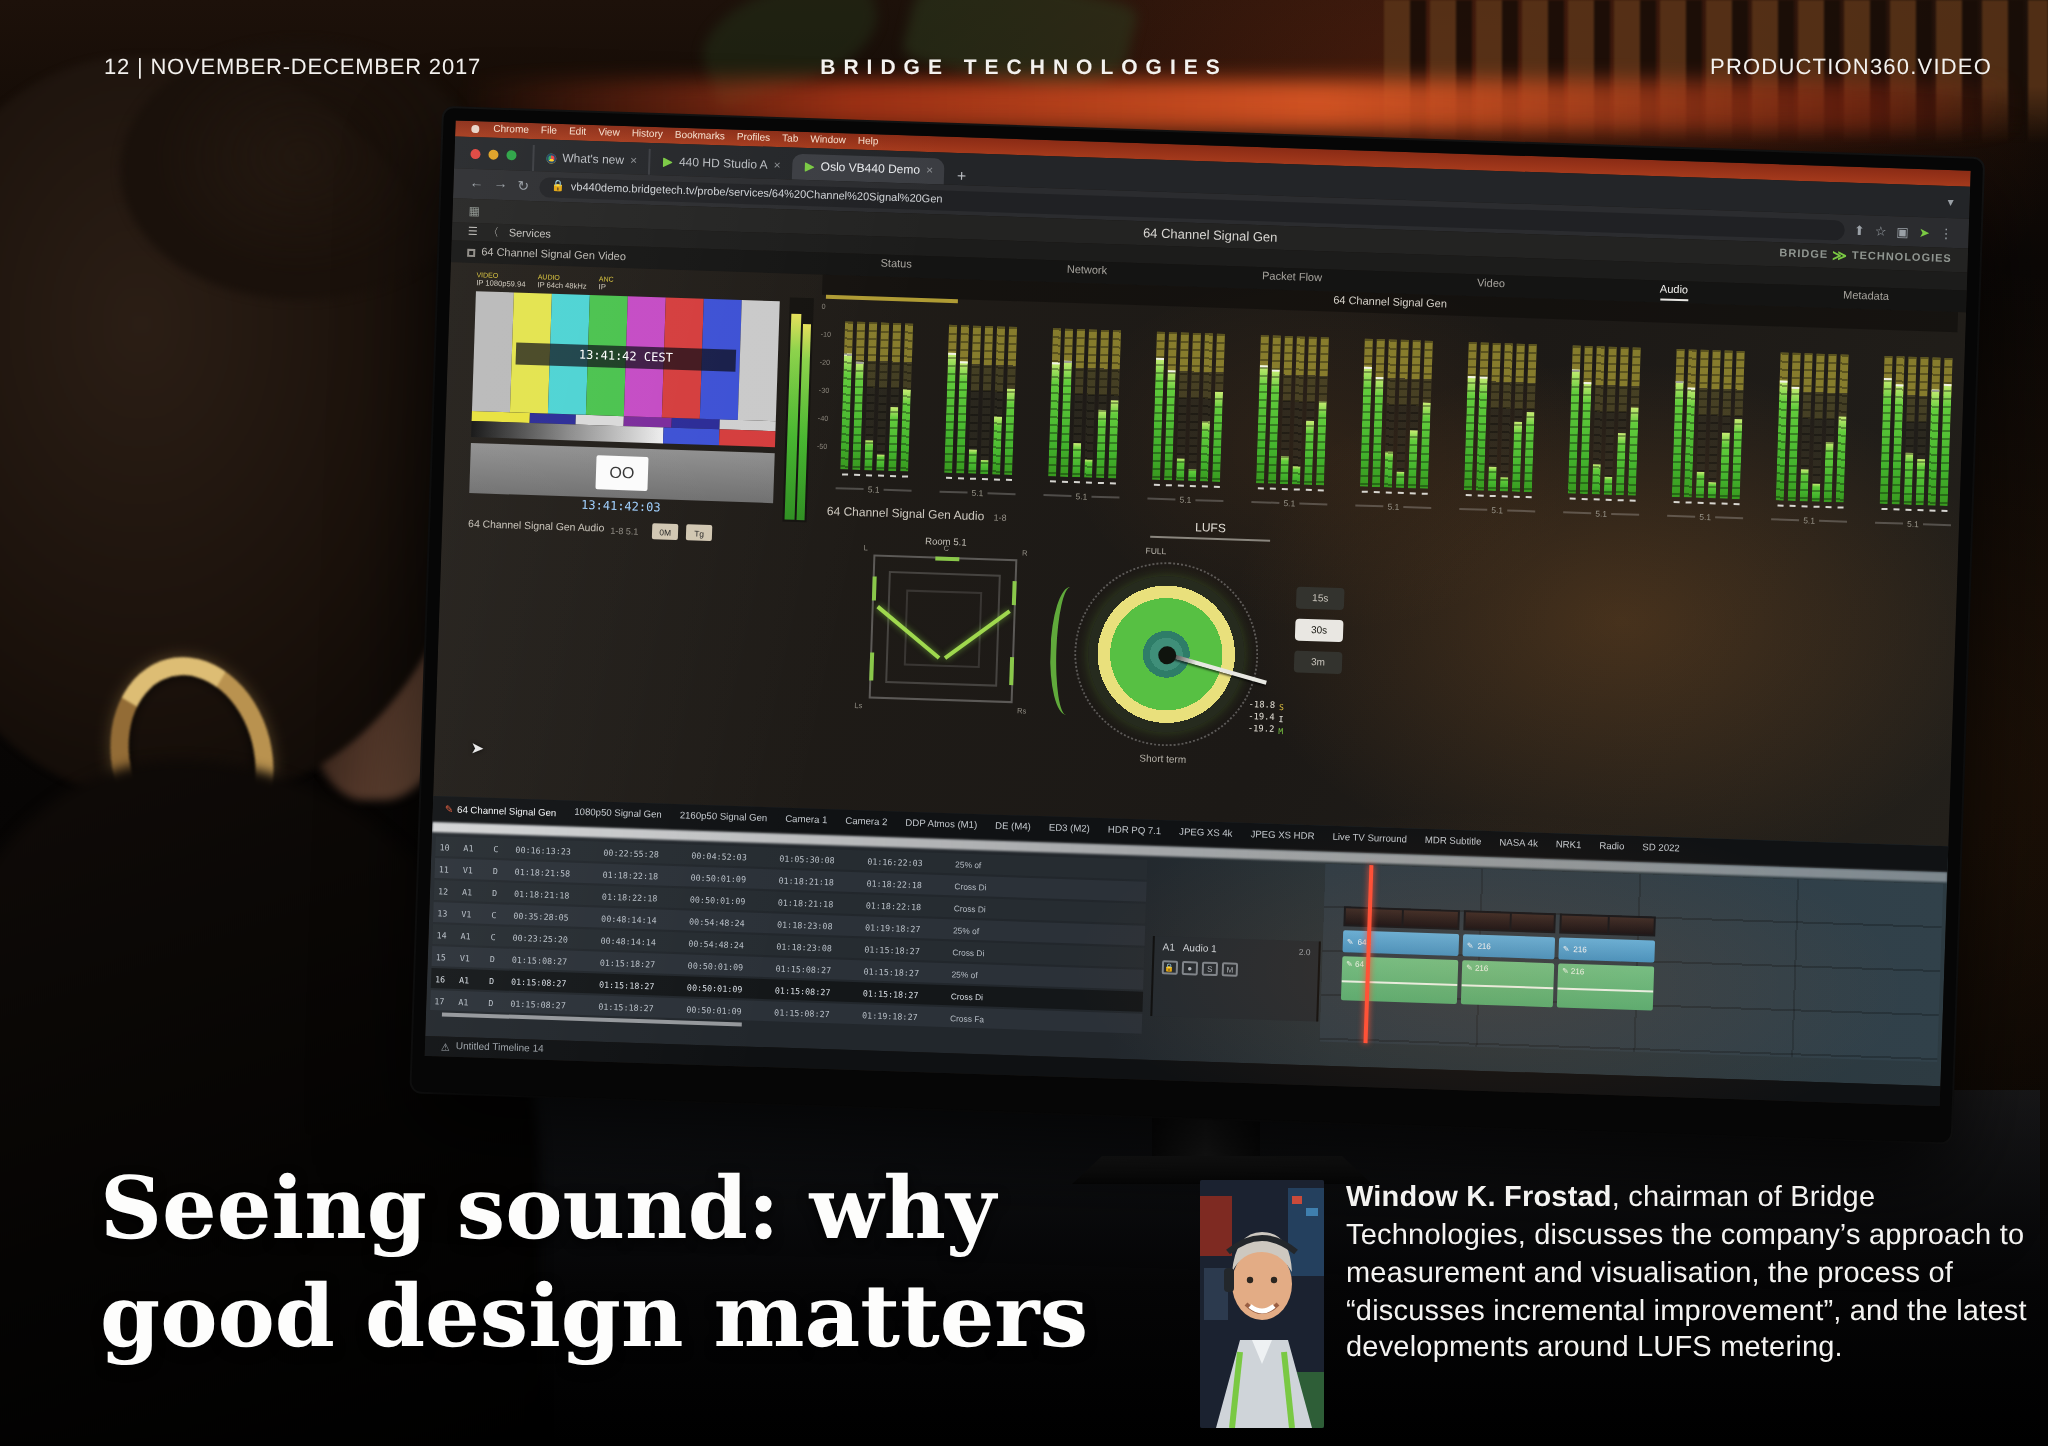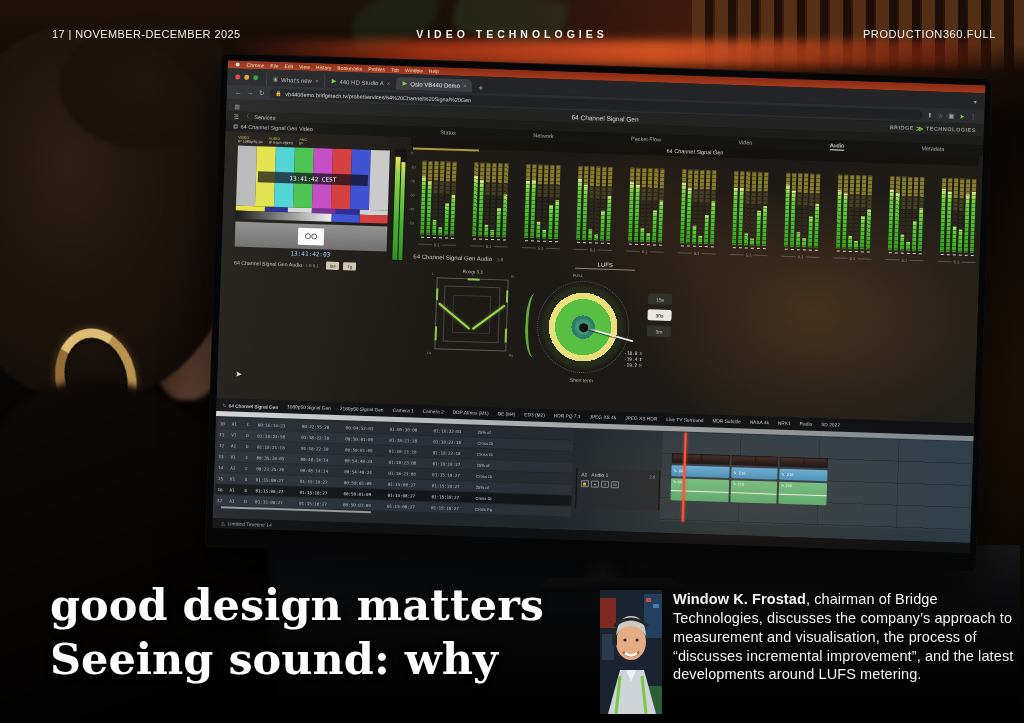--- a/index.html
+++ b/index.html
@@ -268,23 +268,23 @@
 <body>
 
 <div class="photo-bg"></div>
 <div class="wood-slats"></div>
 <div class="plant p1"></div>
 <div class="plant p2"></div>
 <div class="red-glow"></div>
 <div class="desk-shadow"></div>
 
 <div class="mag-header">
-  <span class="mag-issue">17 | NOVEMBER-DECEMBER 2025</span>
-  <span class="mag-masthead">VIDEO TECHNOLOGIES</span>
-  <span class="mag-site">PRODUCTION360.FULL</span>
+  <span class="mag-issue">12 | NOVEMBER-DECEMBER 2017</span>
+  <span class="mag-masthead">BRIDGE TECHNOLOGIES</span>
+  <span class="mag-site">PRODUCTION360.VIDEO</span>
 </div>
 
 <div class="monitor">
   <div class="screen">
 
     <div class="row-abs menubar">
       <span class="apple-dot"></span>
       <span id="menubar-items" style="display:flex;gap:6px;">
           <span class="menu-item">Chrome</span>
           <span class="menu-item">File</span>
@@ -1118,22 +1118,22 @@
 <div class="stand-neck"></div>
 <div class="stand-base"></div>
 
 <div class="face"></div>
 <div class="hair"></div>
 <div class="hair-bun"></div>
 <div class="earring"></div>
 <div class="shoulder"></div>
 
 <div class="headline">
+  <div>Seeing sound: why</div>
   <div>good design matters</div>
-  <div>Seeing sound: why</div>
 </div>
 
 <div class="caption">
   <div class="cap-photo">
     <svg width="62" height="124" viewBox="0 0 62 124">
       <rect width="62" height="124" fill="#1b2230"></rect>
       <rect x="0" y="8" width="16" height="30" fill="#7e2a22"></rect>
       <rect x="44" y="4" width="18" height="44" fill="#24405e"></rect>
       <rect x="46" y="8" width="5" height="4" fill="#c94a3a"></rect>
         <rect x="53" y="14" width="6" height="4" fill="#3f7fae"></rect>

